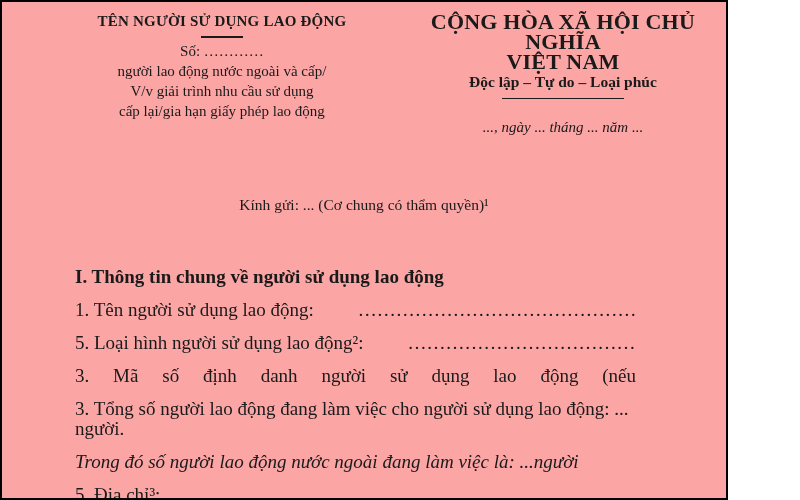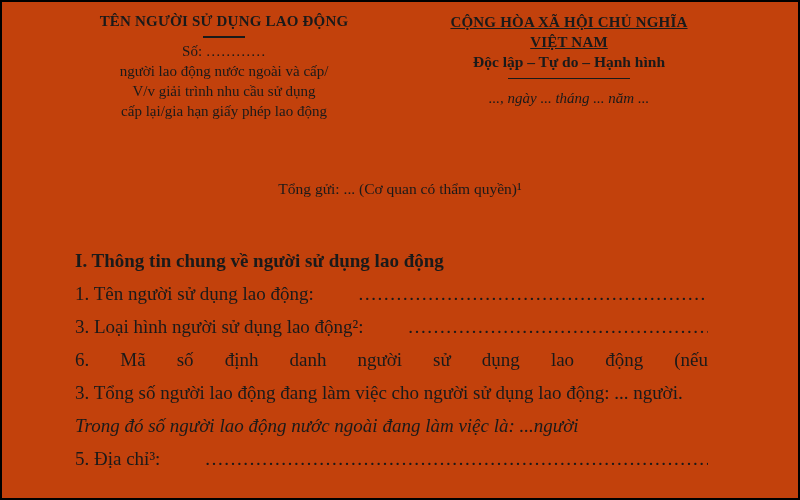--- a/index.html
+++ b/index.html
@@ -1,39 +1,39 @@
 <!DOCTYPE html>
 <html><head>
 <meta charset="utf-8">
 <style>
   html, body { margin: 0; padding: 0; background: #ffffff; }
   .page {
-    width: 800px;
+    width: 728px;
     height: 500px;
     box-sizing: border-box;
-    background: #c2410c;
+    background: #fca5a5;
     border: 2px solid #000000;
     font-family: "Liberation Serif", "DejaVu Serif", serif;
     color: #1a1a1a;
     overflow: hidden;
     padding-top: 10px;
   }
   .header { display: flex; }
   .header-left  { width: 352px; margin-left: 46px; text-align: center; }
   .header-right { width: 330px; margin-left: 4px;  text-align: center; }
 
   .employer-title { font-size: 15px; font-weight: bold; line-height: 19px; letter-spacing: 0.2px; }
   .divider-short  { width: 42px;  border-top: 2px solid #1a1a1a;   margin: 5px auto 4px; }
   .number-line    { font-size: 15px; line-height: 19px; }
   .subject-line   { font-size: 15px; line-height: 20px; }
 
-  .nat-line   { font-size: 15px; font-weight: bold; line-height: 20px; letter-spacing: 0.2px; text-decoration: underline; }
+  .nat-line   { font-size: 22px; font-weight: bold; line-height: 20px; letter-spacing: 0.2px; }
   .motto-line { font-size: 15.5px; font-weight: bold; line-height: 20px; }
   .divider-long { width: 122px; border-top: 1.5px solid #1a1a1a; margin: 6px auto 0; }
-  .date-line  { font-size: 15px; font-style: italic; line-height: 19px; margin-top: 10px; }
+  .date-line  { font-size: 15px; font-style: italic; line-height: 19px; margin-top: 19px; }
 
   .salutation { text-align: center; font-size: 15.5px; line-height: 20px; margin-top: 58px; }
 
   .doc-body { padding-left: 18px; padding-right: 90px; font-size: 19px; }
   .section-heading { font-weight: bold; line-height: 20px; margin-top: 52px; padding-left: 55px; }
 
   .row   { display: flex; margin-top: 13px; line-height: 20px; }
   .para  { margin-top: 13px; line-height: 20px; }
   .indent { padding-left: 55px; gap: 44px; }
   .lbl  { white-space: nowrap; }
@@ -52,43 +52,43 @@
       <div class="employer-title">TÊN NGƯỜI SỬ DỤNG LAO ĐỘNG</div>
       <div class="divider-short"></div>
       <div class="number-line">Số: …………</div>
       <div class="subject-line">người lao động nước ngoài và cấp/</div>
       <div class="subject-line">V/v giải trình nhu cầu sử dụng</div>
       <div class="subject-line">cấp lại/gia hạn giấy phép lao động</div>
     </div>
     <div class="header-right">
       <div class="nat-line">CỘNG HÒA XÃ HỘI CHỦ NGHĨA</div>
       <div class="nat-line">VIỆT NAM</div>
-      <div class="motto-line">Độc lập – Tự do – Hạnh hình</div>
+      <div class="motto-line">Độc lập – Tự do – Loại phúc</div>
       <div class="divider-long"></div>
       <div class="date-line">..., ngày ... tháng ... năm ...</div>
     </div>
   </div>
 
-  <div class="salutation">Tổng gửi: ... (Cơ quan có thẩm quyền)¹</div>
+  <div class="salutation">Kính gửi: ... (Cơ chung có thẩm quyền)¹</div>
 
   <div class="doc-body">
     <div class="section-heading">I. Thông tin chung về người sử dụng lao động</div>
 
     <div class="row indent">
       <span class="lbl">1. Tên người sử dụng lao động:</span>
         <span class="dots">…………………………………………………………………………………………………………………………………………………………</span>
     </div>
 
     <div class="row indent">
-      <span class="lbl">3. Loại hình người sử dụng lao động²:</span>
+      <span class="lbl">5. Loại hình người sử dụng lao động²:</span>
         <span class="dots">…………………………………………………………………………………………………………………………………………………………</span>
     </div>
 
     <div class="para">
-      <div class="justify-line indent">6. Mã số định danh người sử dụng lao động (nếu</div>
+      <div class="justify-line indent">3. Mã số định danh người sử dụng lao động (nếu</div>
     </div>
 
     <div class="para indent">3. Tổng số người lao động đang làm việc cho người sử dụng lao động: ... người.</div>
 
     <div class="para indent italic">Trong đó số người lao động nước ngoài đang làm việc là: ...người</div>
 
     <div class="row indent">
       <span class="lbl">5. Địa chỉ³:</span>
         <span class="dots">…………………………………………………………………………………………………………………………………………………………</span>
     </div>

